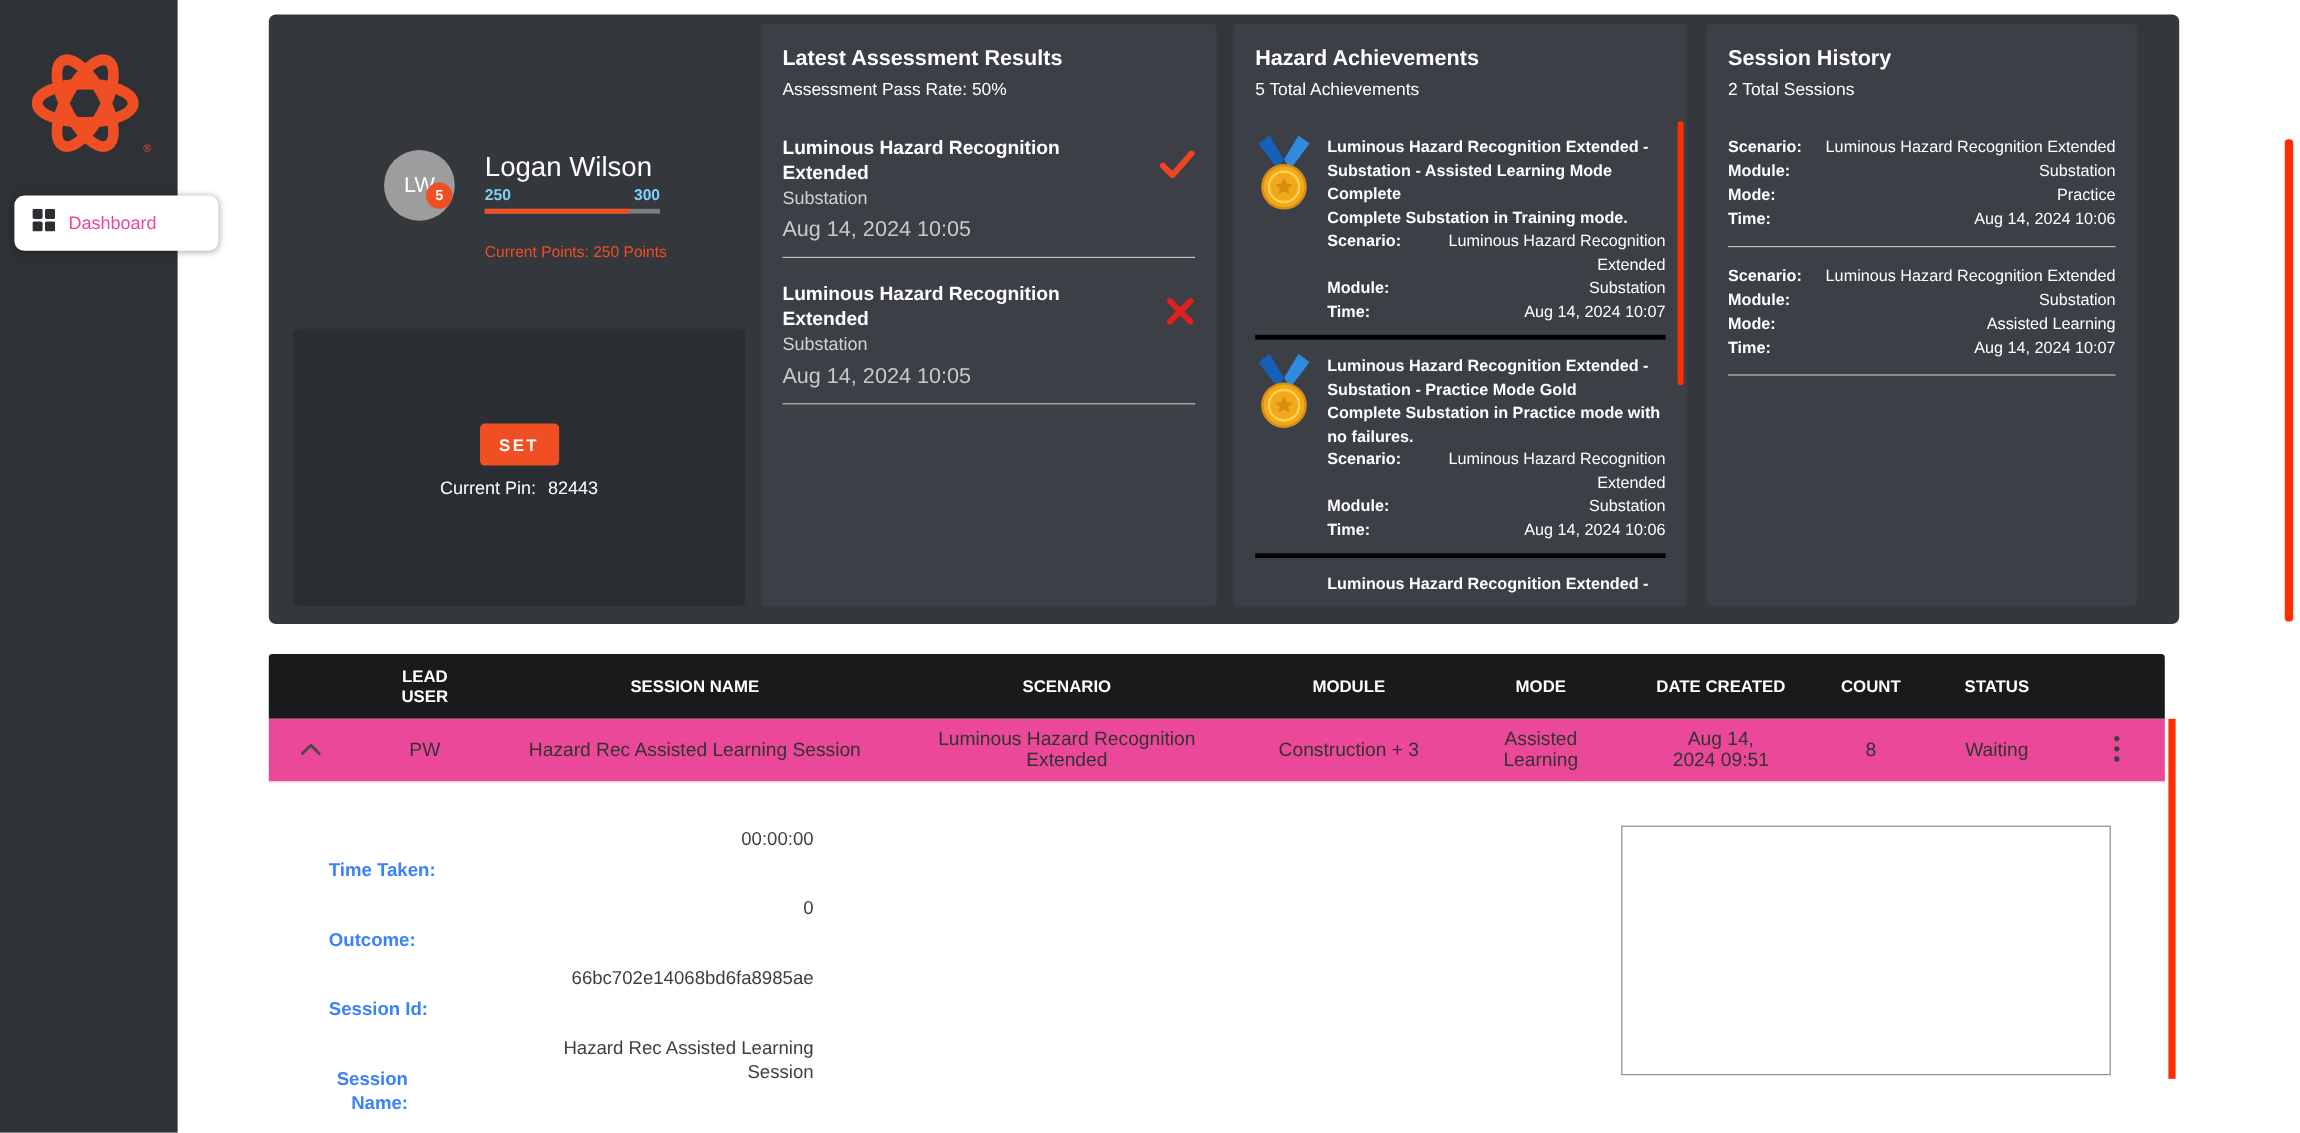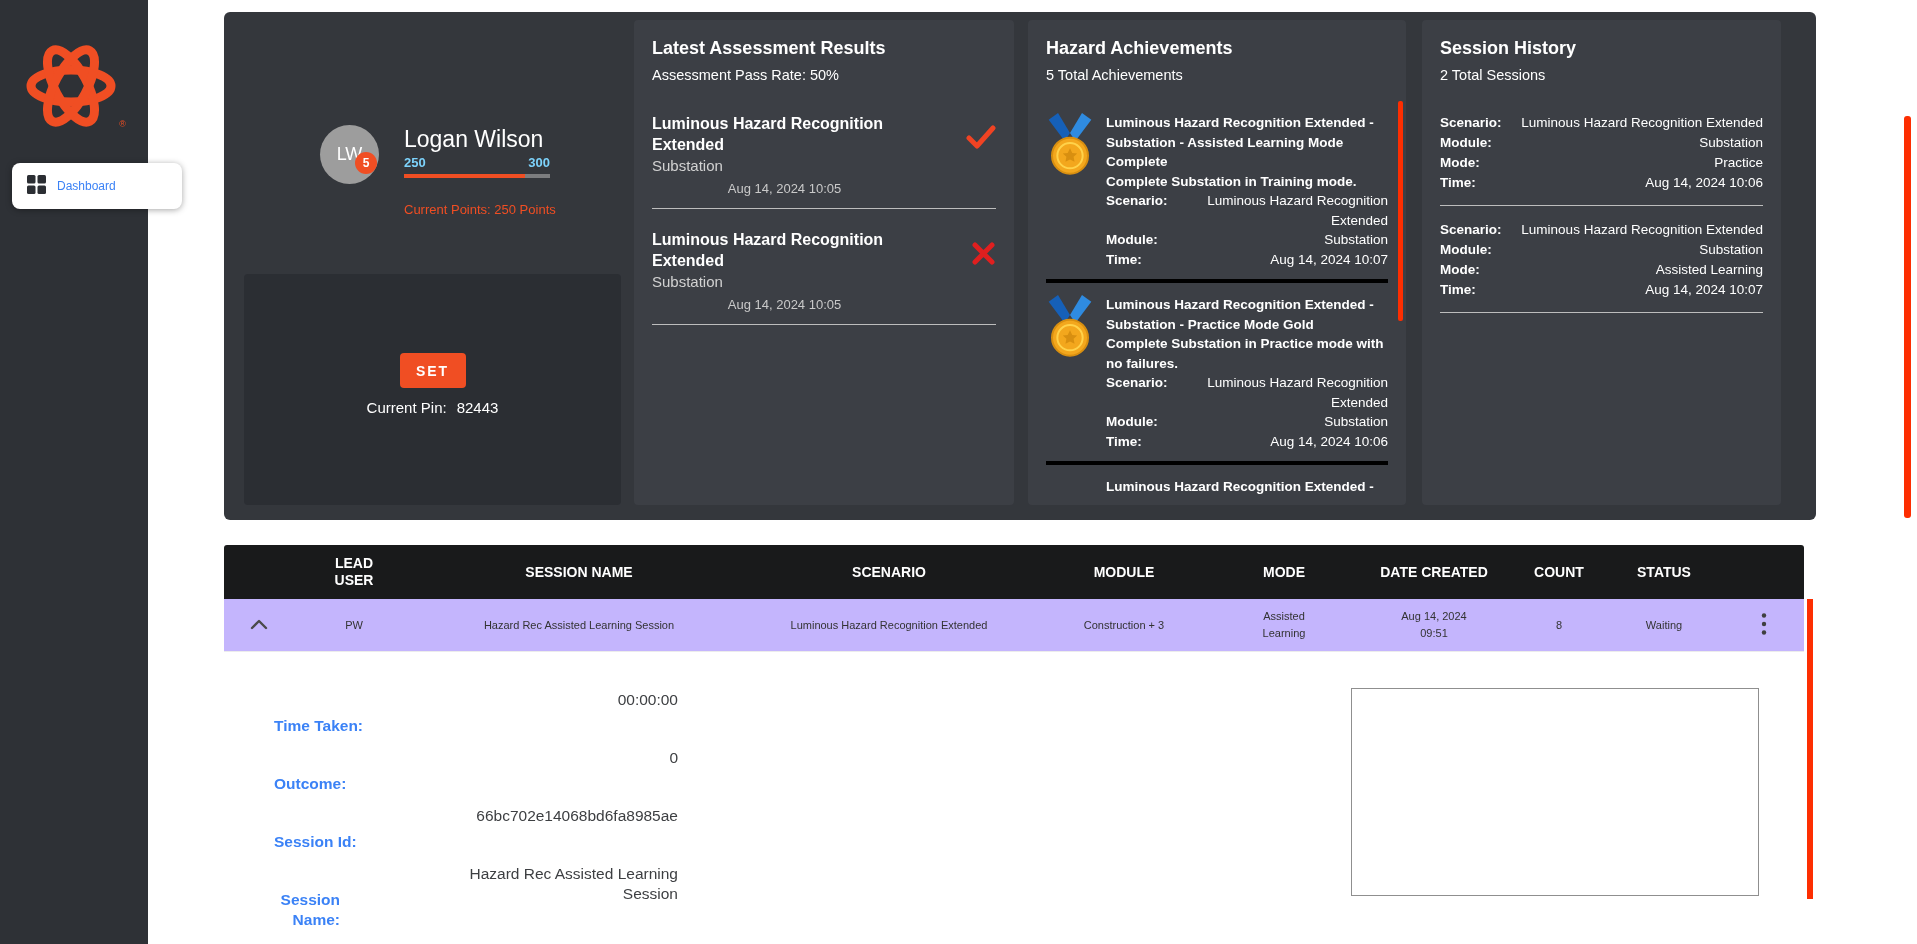--- a/index.html
+++ b/index.html
@@ -7,21 +7,21 @@
   body { font-family: "Liberation Sans", sans-serif; background: #ffffff; overflow: hidden; }
   .app { position: relative; width: 1917px; height: 944px; background: #fff; }
 
   
   .sidebar { position: absolute; left: 0; top: 0; width: 148px; height: 944px; background: #2e3136; }
   .logo { position: absolute; left: 21px; top: 44px; width: 100px; height: 88px; }
   .logo .reg { position: absolute; right: -5px; bottom: 3px; color: #f04e23; font-size: 9px; }
   .nav-pill { position: absolute; left: 12px; top: 163px; width: 170px; height: 46px; background: #ffffff;
               border-radius: 8px; display: flex; align-items: center; padding-left: 15px; gap: 11px;
               box-shadow: 0 1px 6px rgba(0,0,0,.35); cursor: pointer; }
-  .nav-pill .pill-label { font-size: 12px; color: #3b82f6; }
+  .nav-pill .pill-label { font-size: 15px; color: #ec4899; }
 
   
   .top-panel { position: absolute; left: 224px; top: 12px; width: 1592px; height: 508px;
                background: #34373c; border-radius: 6px; }
 
   
   .avatar { position: absolute; left: 96px; top: 113px; width: 59px; height: 59px; border-radius: 50%;
             background: #9d9d9d; color: #fff; font-size: 18px; display: flex; align-items: center; justify-content: center; }
   .badge { position: absolute; left: 131px; top: 140px; width: 22px; height: 22px; border-radius: 50%;
            background: #f04e23; color: #fff; font-size: 12px; font-weight: 700;
@@ -47,21 +47,21 @@
   .card-assessments { left: 410px; width: 380px; }
   .card-achievements { left: 804px; width: 378px; overflow: hidden; }
   .card-history { left: 1198px; width: 359px; }
   .card h2 { font-size: 18px; font-weight: 700; margin: 2px 0 8px; }
   .card .sub { font-size: 14.5px; margin-bottom: 30px; font-weight: 400; }
 
   .a-entry { display: flex; justify-content: space-between; border-bottom: 1px solid #bdbdbd;
              padding-bottom: 12px; margin-bottom: 20px; }
   .a-title { font-size: 16px; font-weight: 700; line-height: 21px; max-width: 265px; }
   .a-module { font-size: 15px; color: #d2d2d2; margin-top: 2px; }
-  .a-date { font-size: 13px; color: #c9c9c9; margin-top: 7px; text-align: center; }
+  .a-date { font-size: 18px; color: #c9c9c9; margin-top: 7px; }
   .a-icon { padding-top: 12px; }
 
   .ach-entry { display: flex; gap: 12px; border-bottom: 4px solid #000000; padding-bottom: 10px; margin-bottom: 12px; }
   .ach-entry-partial { padding-left: 60px; }
   .medal { flex: 0 0 48px; }
   .ach-body { flex: 1; font-size: 13.5px; line-height: 19.5px; }
   .ach-name, .ach-desc { font-weight: 700; }
   .ach-row { display: flex; justify-content: space-between; }
   .ach-row .lbl { font-weight: 700; white-space: nowrap; margin-right: 6px; }
   .ach-row .val { text-align: right; }
@@ -75,21 +75,21 @@
   .h-row .val { text-align: right; }
 
   
   .table-wrap { position: absolute; left: 224px; top: 545px; width: 1580px; }
   .tgrid { display: grid; grid-template-columns: 70px 120px 330px 290px 180px 140px 160px 90px 120px 80px;
            align-items: center; text-align: center; }
   .thead { background: #191a1b; color: #fff; min-height: 54px; font-size: 14px; font-weight: 700;
            border-radius: 3px 3px 0 0; }
   .thead .hcell { line-height: 17px; }
   .hcell.narrow span { display: inline-block; width: 48px; }
-  .trow { background: #c4b5fd; min-height: 53px; font-size: 11px; color: #333; border-bottom: 1px solid #ececec; }
+  .trow { background: #ec4899; min-height: 53px; font-size: 16px; color: #333; border-bottom: 1px solid #ececec; }
   .trow .tcell { line-height: 17px; }
   .wrap-230 { display: inline-block; max-width: 230px; }
   .wrap-80 { display: inline-block; max-width: 80px; }
   .wrap-95 { display: inline-block; max-width: 95px; }
   .chev-btn, .kebab-btn { background: none; border: none; cursor: pointer; padding: 6px 10px; }
 
   .detail { position: relative; background: #fff; height: 292px; padding: 38px 0 0 50px; }
   .detail-rows { width: 404px; }
   .d-row { display: flex; justify-content: space-between; align-items: flex-start;
            margin-bottom: 12px; font-size: 15.5px; line-height: 20px; }

